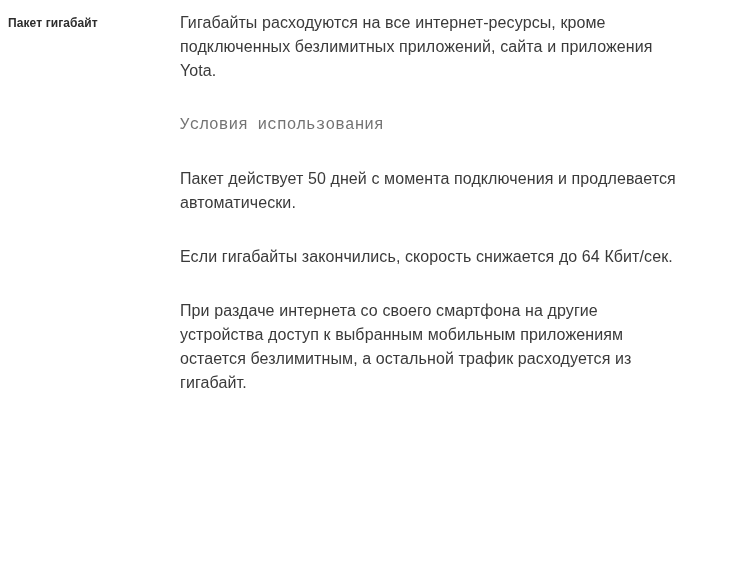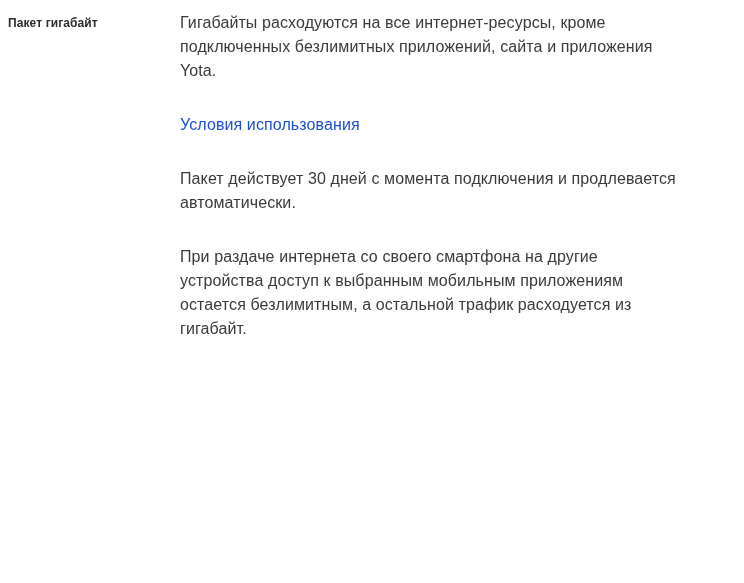--- a/index.html
+++ b/index.html
@@ -32,30 +32,32 @@
     max-width: 520px;
   }
   .desc-col p {
     font-size: 16px;
     line-height: 24px;
     color: #3a3a3a;
     margin: 0 16px 30px 0;
     letter-spacing: 0.1px;
   }
   .desc-col p.muted {
-    color: #1d4ed8;
+    color: #737373;
+    font-family: Liberation Mono, monospace;
   }
   .desc-col p:last-child { margin-bottom: 0; }
 </style>
 </head>
 <body>
 
 <div class="def-row">
   <div class="term-col">
     <div class="term">Пакет гигабайт</div>
   </div>
   <div class="desc-col">
     <p>Гигабайты расходуются на все интернет-ресурсы, кроме подключенных безлимитных приложений, сайта и приложения Yota.</p>
     <p class="muted">Условия использования</p>
-    <p>Пакет действует 30 дней с момента подключения и продлевается автоматически.</p>
+    <p>Пакет действует 50 дней с момента подключения и продлевается автоматически.</p>
+    <p>Если гигабайты закончились, скорость снижается до 64 Кбит/сек.</p>
     <p>При раздаче интернета со своего смартфона на другие устройства доступ к выбранным мобильным приложениям остается безлимитным, а остальной трафик расходуется из гигабайт.</p>
   </div>
 </div>
 
 </body></html>

